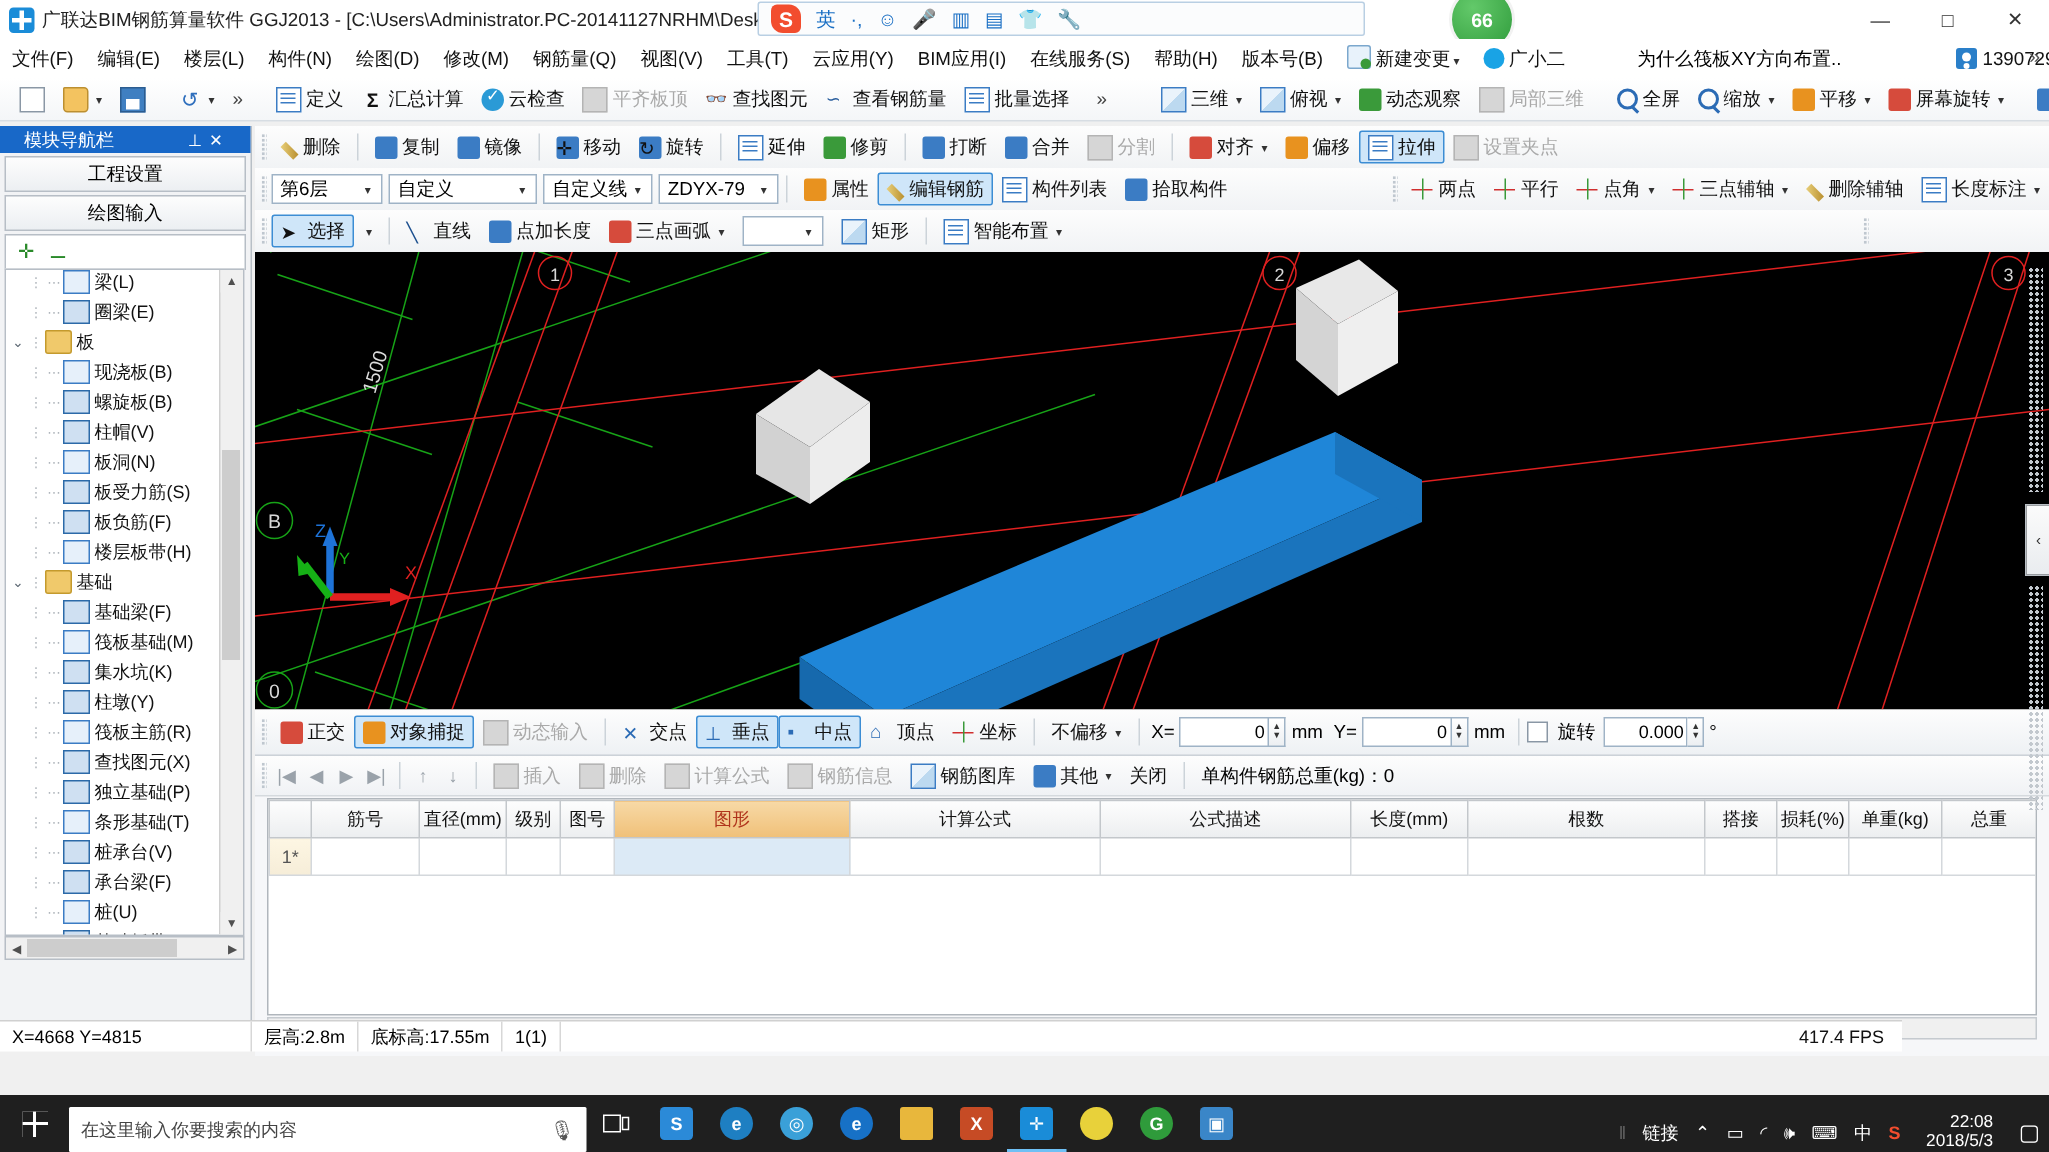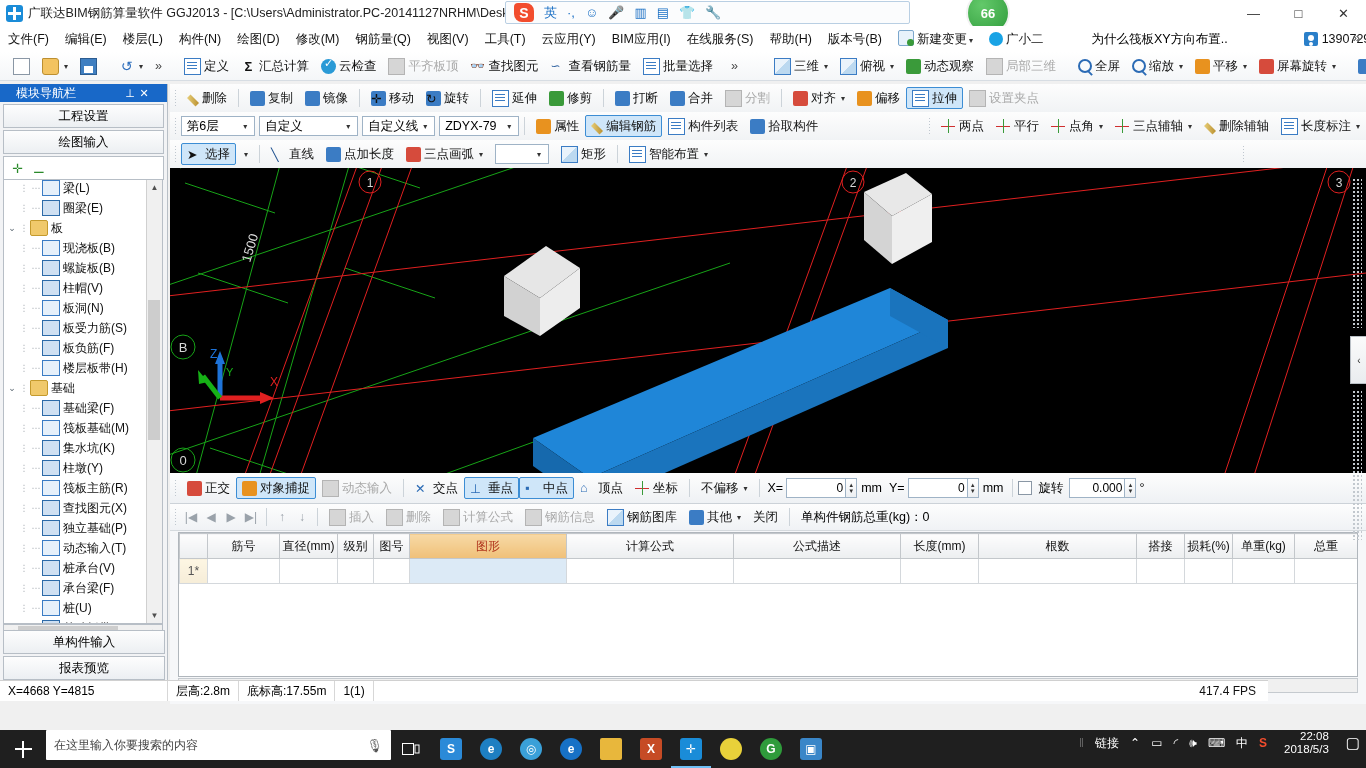--- a/index.html
+++ b/index.html
@@ -208,21 +208,21 @@
 
   
   .statusbar{position:absolute;left:0;top:680px;width:1268px;height:20px;background:#ffffff;
       border-top:1px solid #d0d0d0;display:flex;align-items:center;font-size:12px;}
   .sb-cell{height:20px;display:flex;align-items:center;padding:0 8px;
       border-right:1px solid #d7d7d7;white-space:nowrap;}
   .sb-fps{margin-left:auto;padding-right:12px;color:#111;}
 
   
   .taskbar{position:absolute;left:0;top:730px;width:1366px;height:38px;background:#1f1f1f;
-      display:flex;align-items:flex-start;color:#fff;font-size:12px;}
+      display:flex;align-items:flex-end;color:#fff;font-size:12px;}
   .start{width:46px;height:38px;display:flex;align-items:center;justify-content:center;}
   .start .sq{width:17px;height:17px;background:#fff;
       display:grid;grid-template-columns:1fr 1fr;grid-template-rows:1fr 1fr;gap:1.6px;}
   .start .sq i{background:#1f1f1f;display:block;}
   .search{width:345px;height:30px;background:#fff;color:#444;display:flex;align-items:center;
       padding:0 8px;box-sizing:border-box;font-size:12px;border-radius:1px;}
   .search .mic{margin-left:auto;color:#555;font-size:13px;}
   .tb-ico{width:40px;height:38px;display:flex;align-items:center;justify-content:center;}
   .tray{margin-left:auto;display:flex;align-items:center;gap:11px;padding-right:6px;font-size:12px;}
   .clock{display:flex;flex-direction:column;align-items:flex-end;line-height:13px;font-size:11.5px;padding:0 6px;}
@@ -693,21 +693,21 @@
             <span class="tdot">⋮</span>
             <span class="tdot">⋯</span>
             <span class="tico ic-dark"></span>
             <span class="tlabel">独立基础(P)</span>
           </div>
           <div class="trow">
             <span class="tw"></span>
             <span class="tdot">⋮</span>
             <span class="tdot">⋯</span>
             <span class="tico ic-blue"></span>
-            <span class="tlabel">动态输入(T)</span>
+            <span class="tlabel">条形基础(T)</span>
           </div>
           <div class="trow">
             <span class="tw"></span>
             <span class="tdot">⋮</span>
             <span class="tdot">⋯</span>
             <span class="tico ic-dark"></span>
             <span class="tlabel">桩承台(V)</span>
           </div>
           <div class="trow">
             <span class="tw"></span>
@@ -737,24 +737,20 @@
         <div class="arrow" style="position:absolute;bottom:0;width:15px">▼</div>
       </div>
     </div>
 
     <div class="hsb">
       <div class="arrow">◀</div>
       <div class="thumb"></div>
       <div class="arrow" style="margin-left:auto">▶</div>
     </div>
 
-    <div class="lp-bottom">
-      <div class="lp-btn">单构件输入</div>
-      <div class="lp-btn">报表预览</div>
-    </div>
   </div>
 
   <div class="canvas">
     <svg class="svgc" width="1196" height="305">
 
       <g stroke="#17a317" stroke-width="1" fill="none">
         <line x1="-40" y1="130" x2="460" y2="-40"></line>
         <line x1="-40" y1="300" x2="560" y2="95"></line>
         <line x1="-40" y1="420" x2="720" y2="145"></line>
         <line x1="120" y1="-40" x2="20" y2="330"></line>

